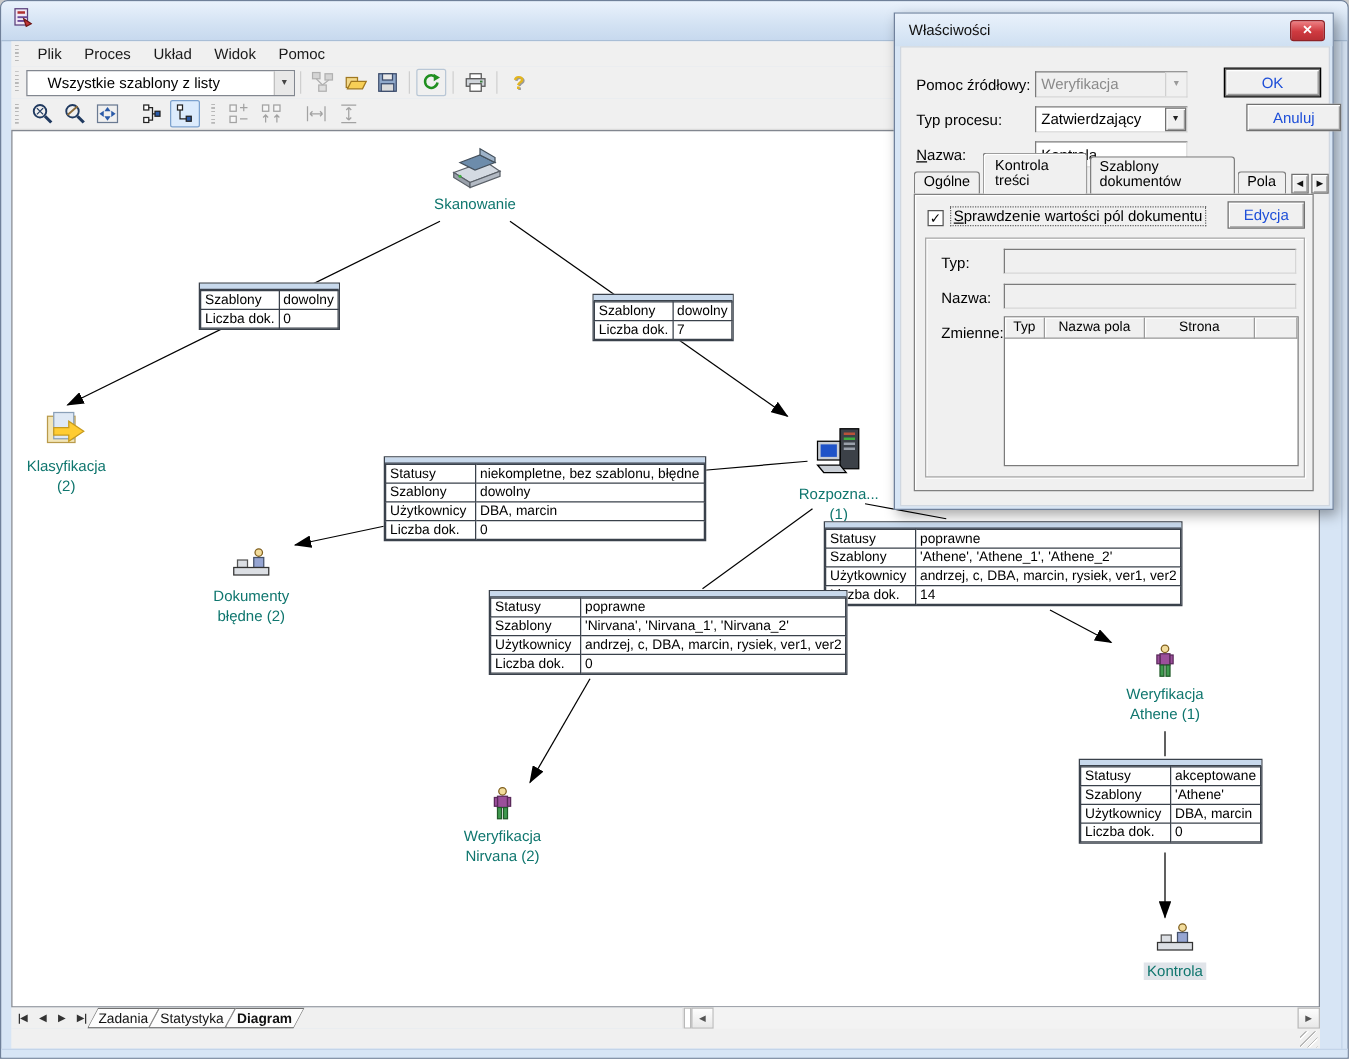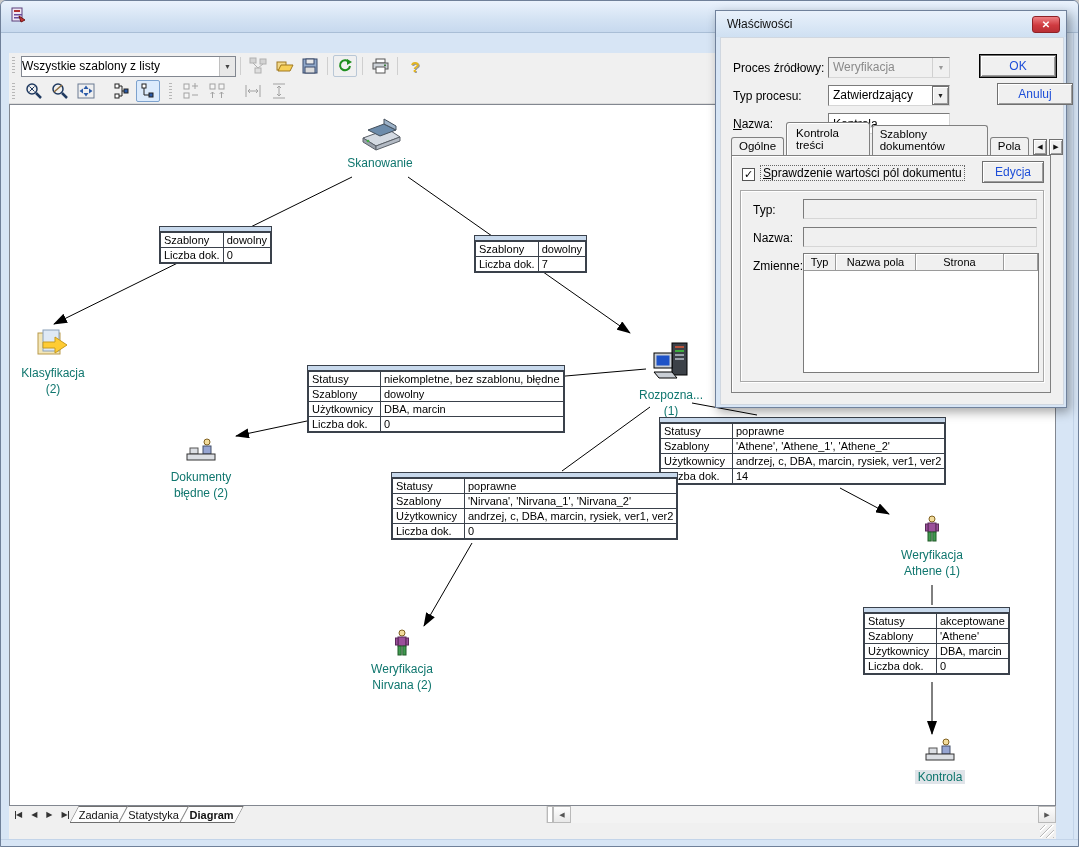--- a/index.html
+++ b/index.html
@@ -13,21 +13,21 @@
   .title-text { font-size:13px; color:#1c1c1c; margin-left:7px; }
   
   .menubar,.toolbar { position:absolute; left:8px; width:1047px; background:#f0f0f0; display:flex; align-items:center; }
   .menubar { top:32px; height:20px; }
   .grip { width:5px; height:70%; margin:0 6px 0 3px;
     background:repeating-linear-gradient(#b8b8b8 0 1px,transparent 1px 3px); width:3px; }
   .menu-item { font-size:12px; color:#1a1a1a; padding:2px 9px; }
   .toolbar.tb1 { top:52px; height:26px; }
   .toolbar.tb2 { top:78px; height:25px; border-bottom:1px solid #dcdcdc; }
   .combo { display:flex; height:21px; border:1px solid #828790; background:#fff; width:215px; }
-  .combo .cval { flex:1; font-size:12px; padding:2px 0; white-space:nowrap; overflow:hidden; }
+  .combo .cval { flex:1; font-size:12px; padding:2px 16px; white-space:nowrap; overflow:hidden; }
   .combo .cbtn { width:16px; background:#e8e8e8; border-left:1px solid #c0c0c0; font-size:7px; color:#444;
     display:flex; align-items:center; justify-content:center; }
   .tbtn { width:24px; height:22px; display:flex; align-items:center; justify-content:center; margin:0 1px; }
   .tbtn.sel { border:1px solid #7da2ce; background:#dcebfc; border-radius:2px; }
   .tsep { width:1px; height:18px; background:#cfcfcf; margin:0 4px; }
   .gray { opacity:.45; filter:grayscale(1); }
   .qmark { font-size:15px; font-weight:bold; color:#e3b51e; text-shadow:1px 1px 0 #9a9a9a; }
   
   .canvas { position:absolute; left:8px; top:103px; width:1047px; height:702px; background:#fff;
     border:1px solid #828790; overflow:hidden; }
@@ -119,20 +119,28 @@
       <svg width="16" height="16" viewBox="0 0 16 16">
         <rect x="2" y="1" width="10" height="13" fill="#efe7f5" stroke="#5a3f7a"></rect>
         <rect x="4" y="3" width="6" height="2" fill="#b03030"></rect>
         <rect x="4" y="7" width="8" height="1.5" fill="#6a4a9a"></rect>
         <rect x="4" y="10" width="8" height="1.5" fill="#6a4a9a"></rect>
         <polygon points="9,9 15,13 11,15" fill="#c23535" stroke="#701818"></polygon>
       </svg>
     </span>
   </div>
 
+  <div class="menubar">
+    <span class="grip"></span>
+    <span class="menu-item">Plik</span>
+    <span class="menu-item">Proces</span>
+    <span class="menu-item">Układ</span>
+    <span class="menu-item">Widok</span>
+    <span class="menu-item">Pomoc</span>
+  </div>
 
   <div class="toolbar tb1">
     <span class="grip"></span>
     <span class="combo">
       <span class="cval">Wszystkie szablony z listy</span>
       <span class="cbtn">▼</span>
     </span>
     <span class="tsep"></span>
     <span class="tbtn gray">
       <svg width="18" height="18" viewBox="0 0 18 18">
@@ -524,21 +532,21 @@
   <div class="rightborder-line"></div>
 </div>
 
 <div class="dialog">
   <div class="dlg-title">
     <span class="t">Właściwości</span>
     <span class="dlg-close">✕</span>
   </div>
   <div class="dlg-client">
 
-    <span class="dlabel" style="left:12px;top:23px">Proces źródłowy:</span>
+    <span class="dlabel" style="left:12px;top:23px">Pomoc źródłowy:</span>
     <span class="dcombo disabled sunken" style="left:107px;top:19px">
       <span class="val">Weryfikacja</span>
       <span class="arrow flat">▼</span>
     </span>
 
     <span class="dlabel" style="left:12px;top:51px">Typ procesu:</span>
     <span class="dcombo sunken" style="left:107px;top:47px">
       <span class="val">Zatwierdzający</span>
       <span class="arrow b3d">▼</span>
     </span>

